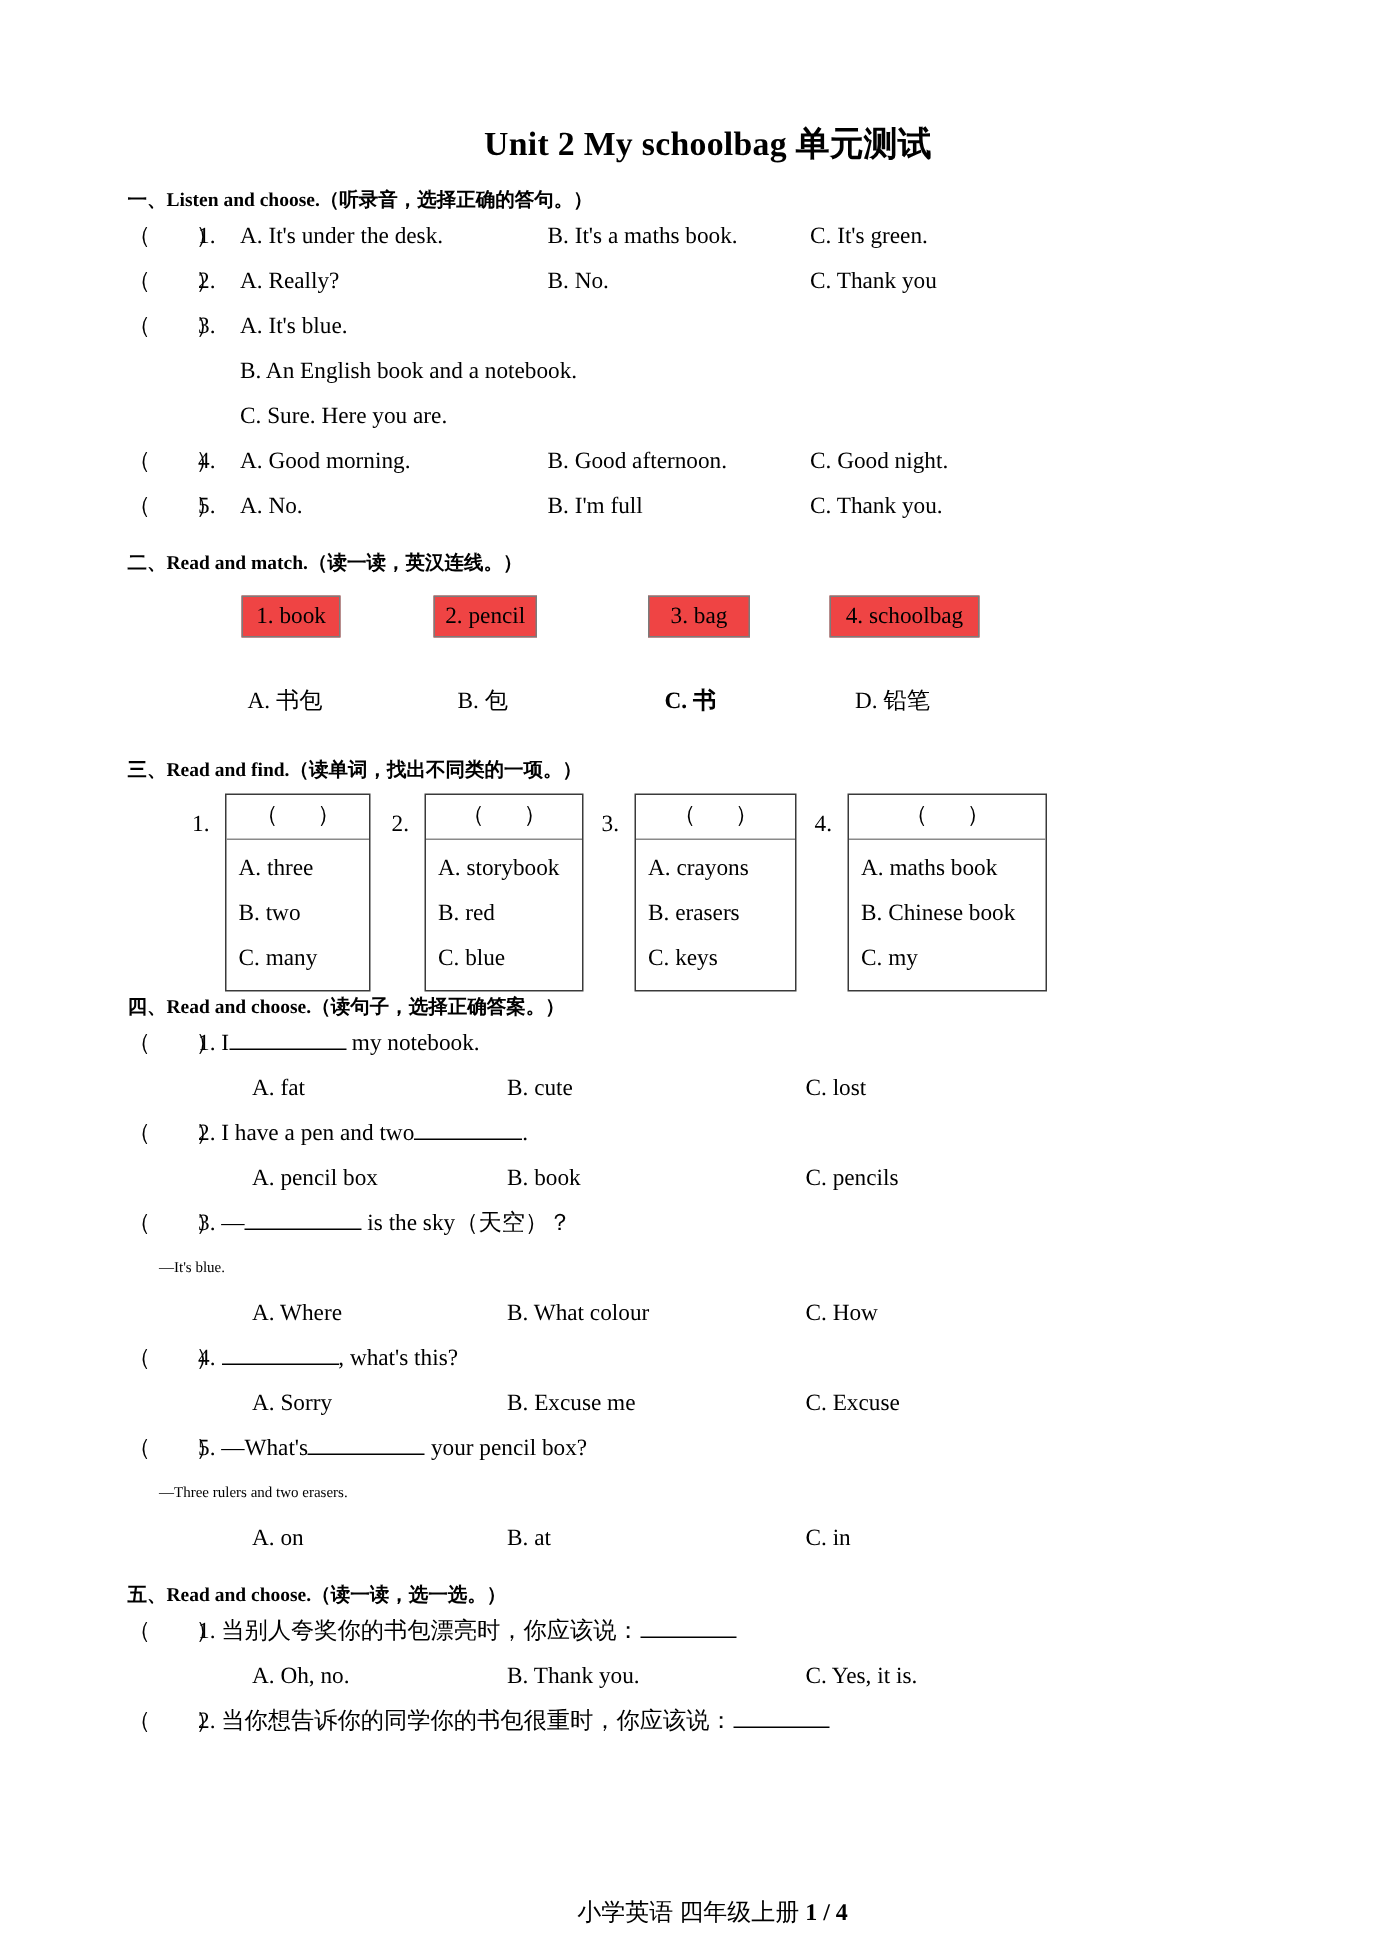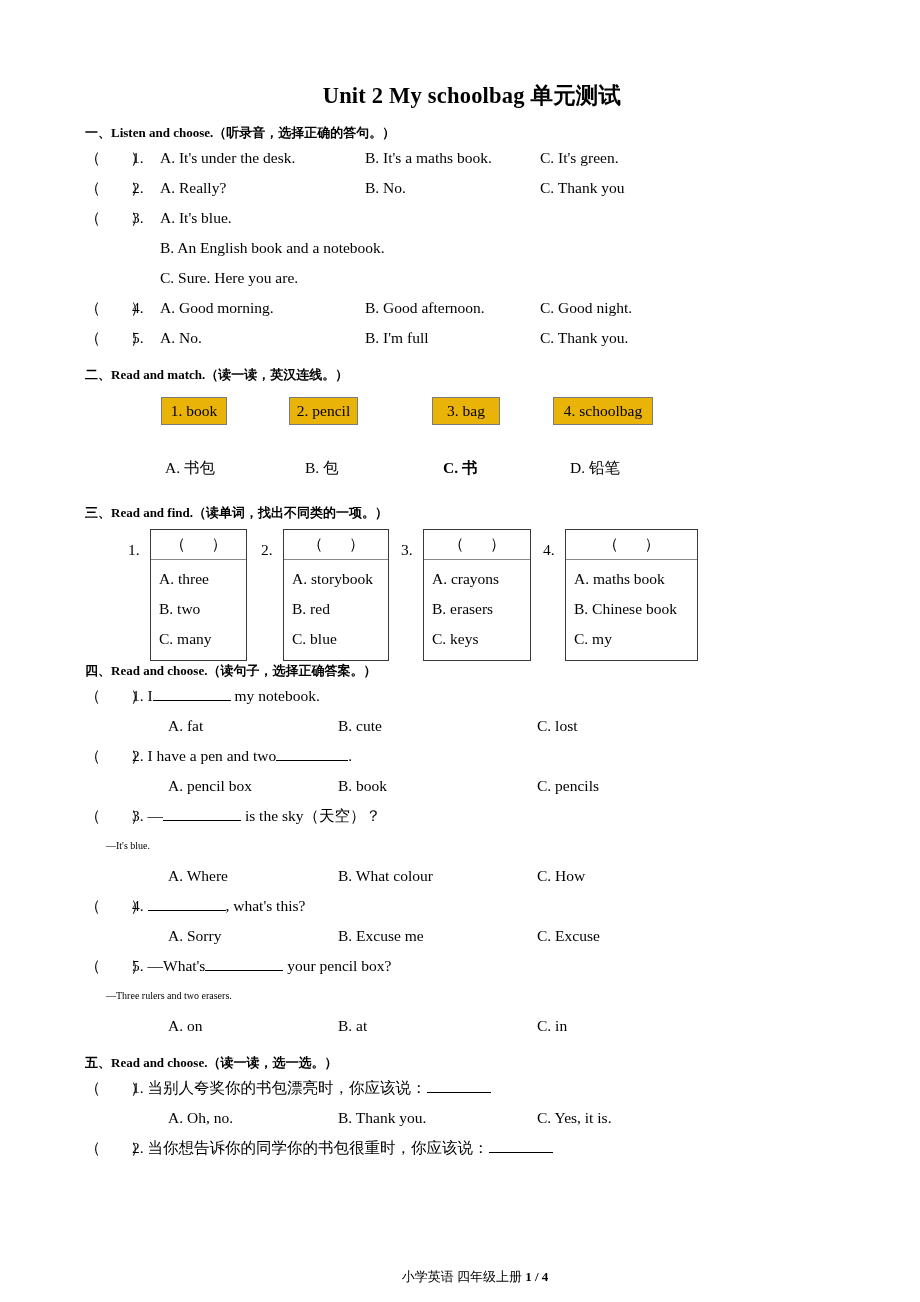--- a/index.html
+++ b/index.html
@@ -122,21 +122,21 @@
   }
   .mbox {
     position: absolute;
     top: 6px;
     border: 1px solid #7b7b7b;
     font-size: 15.5px;
     line-height: 26px;
     height: 28px;
     text-align: center;
     box-sizing: border-box;
-    background: #eab308;
+    background: #ef4444;
   }
   .mbox1 { left: 161px; width: 66px; }
   .mbox2 { left: 289px; width: 69px; }
   .mbox3 { left: 432px; width: 68px; }
   .mbox4 { left: 553px; width: 100px; }
   .match-answers {
     position: relative;
     height: 36px;
     margin-top: 8px;
     font-size: 15.5px;
@@ -200,21 +200,21 @@
   .fi3 .find-box { width: 108px; }
   .fi4 { left: 543px; }
   .fi4 .find-box { width: 133px; }
   
   .footer {
     position: absolute;
     left: 0;
     right: 0;
     bottom: 16px;
     text-align: center;
-    font-size: 13px;
+    font-size: 16px;
     padding-left: 30px;
   }
   .footer .pg { font-weight: bold; }
   .nowrap { white-space: nowrap; }
 </style>
 </head>
 <body>
 
 <div class="page">
 

